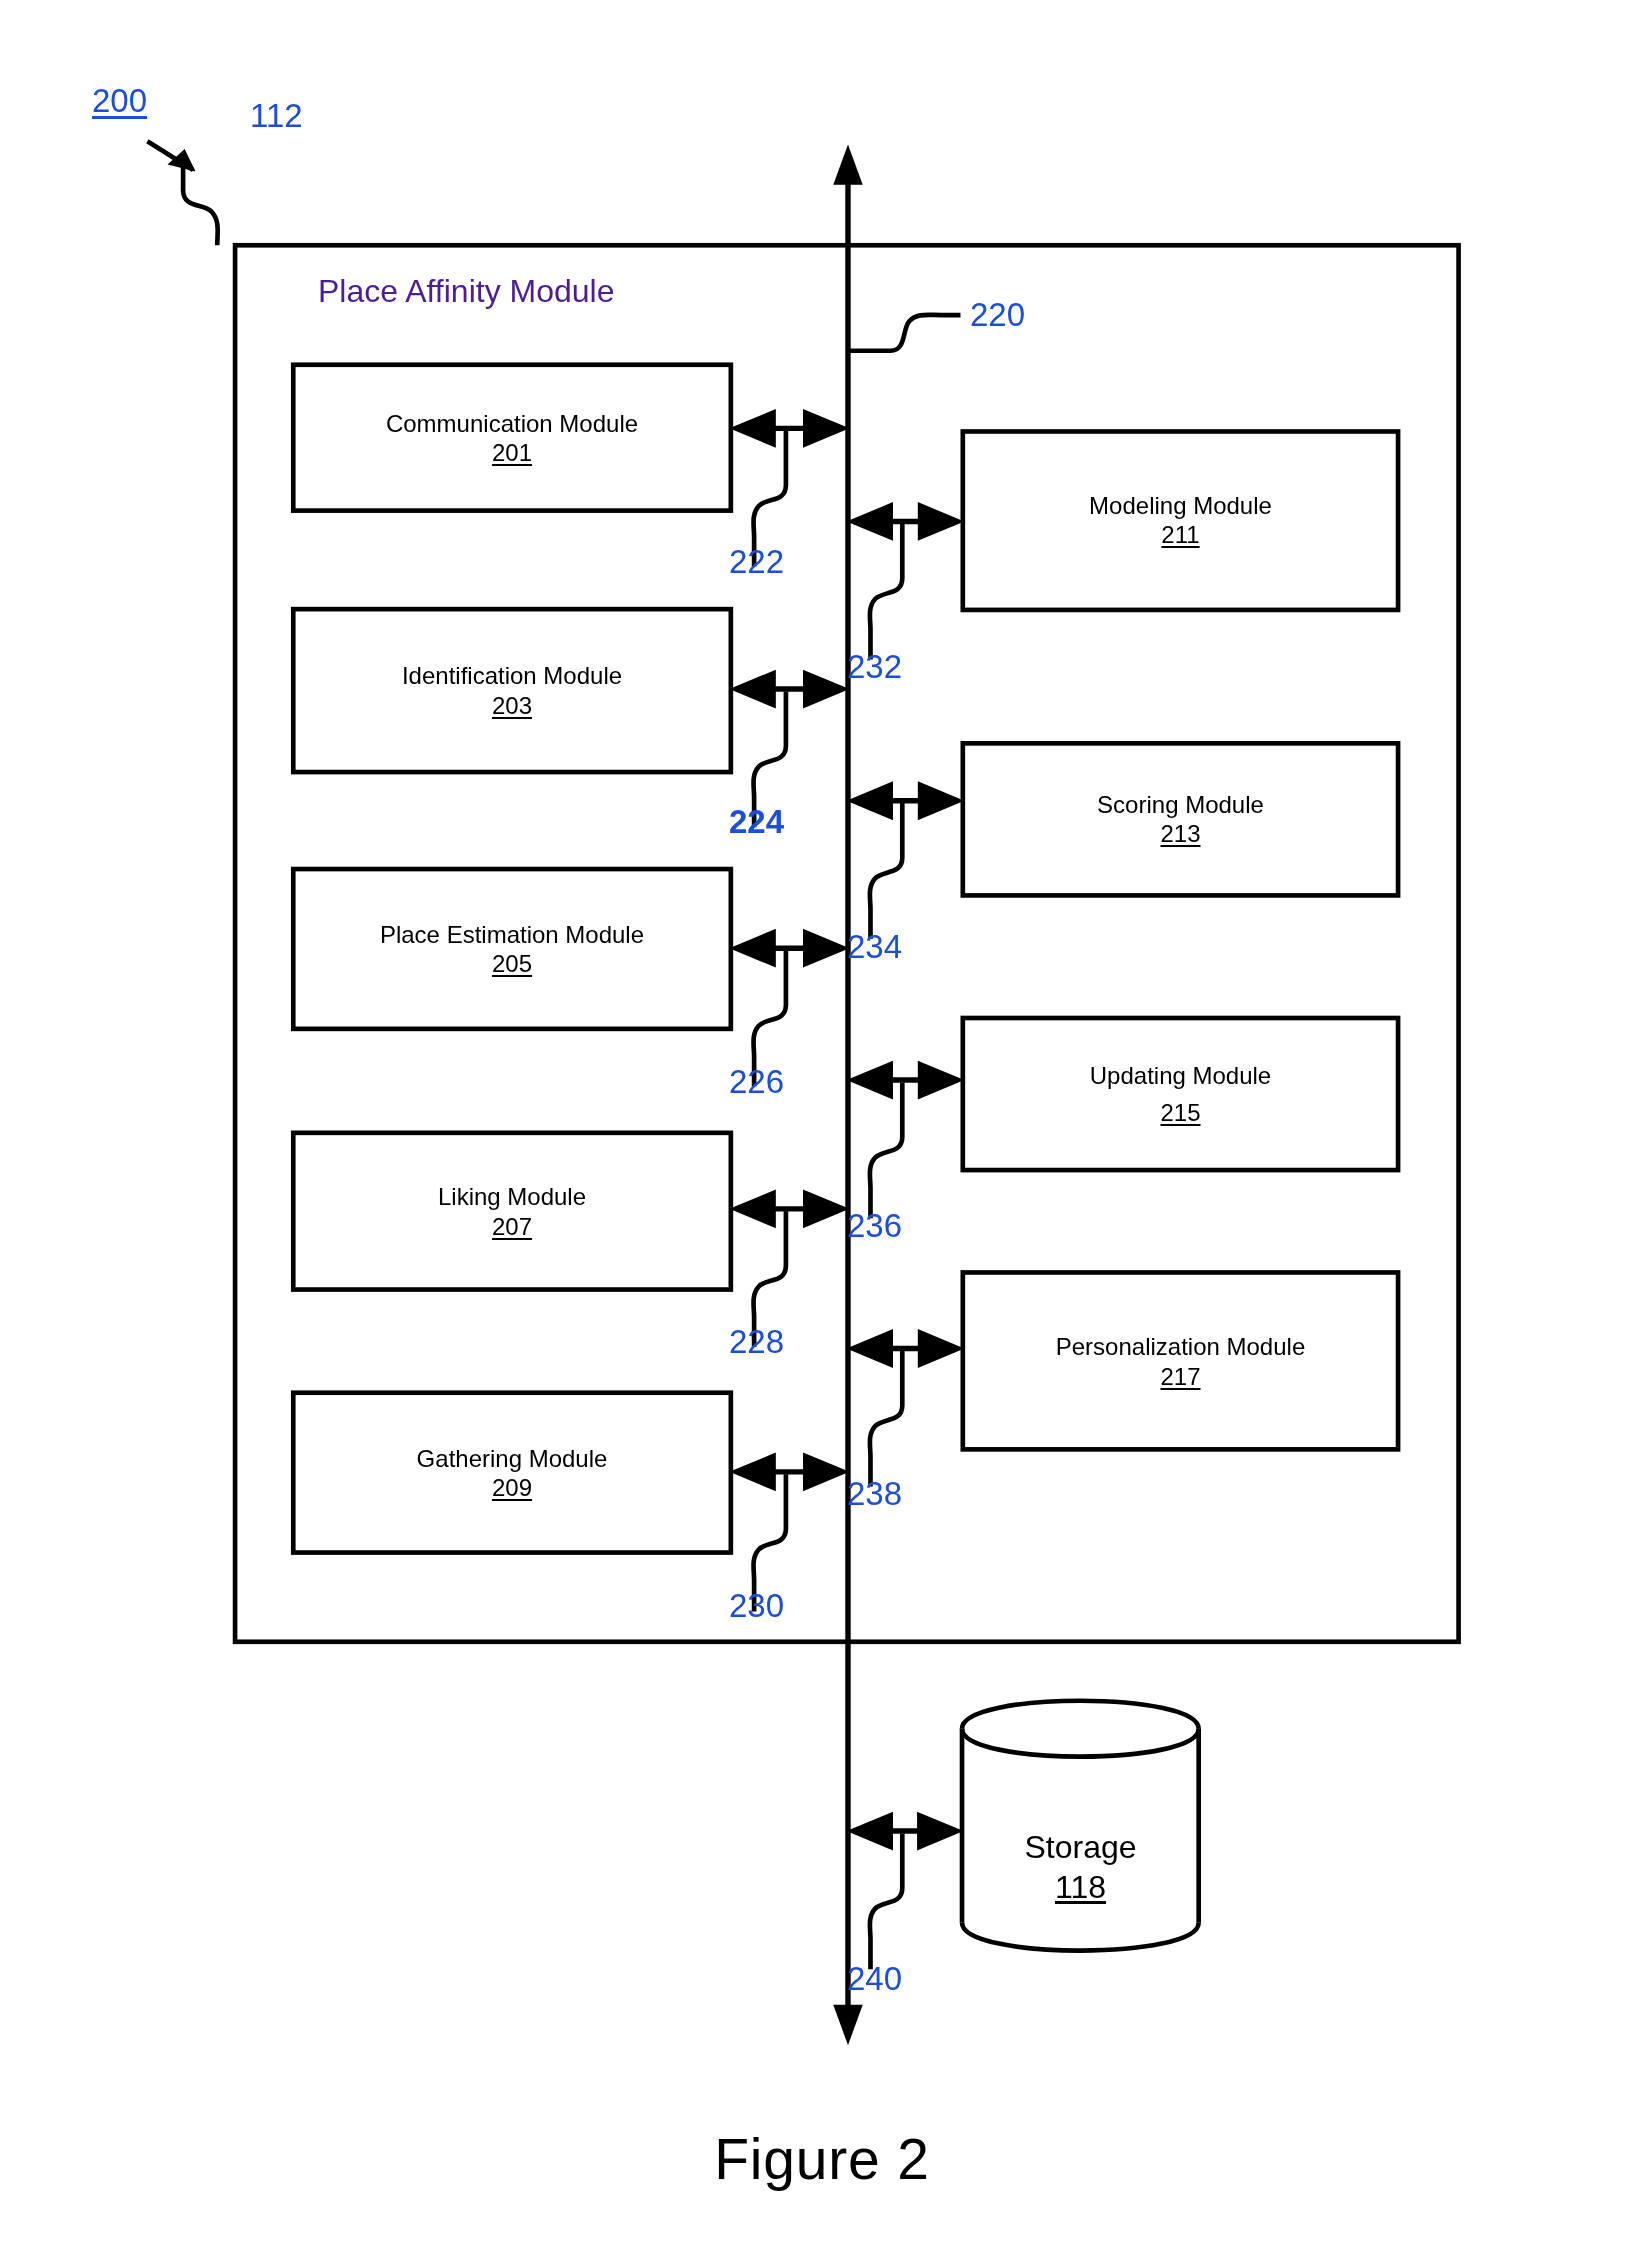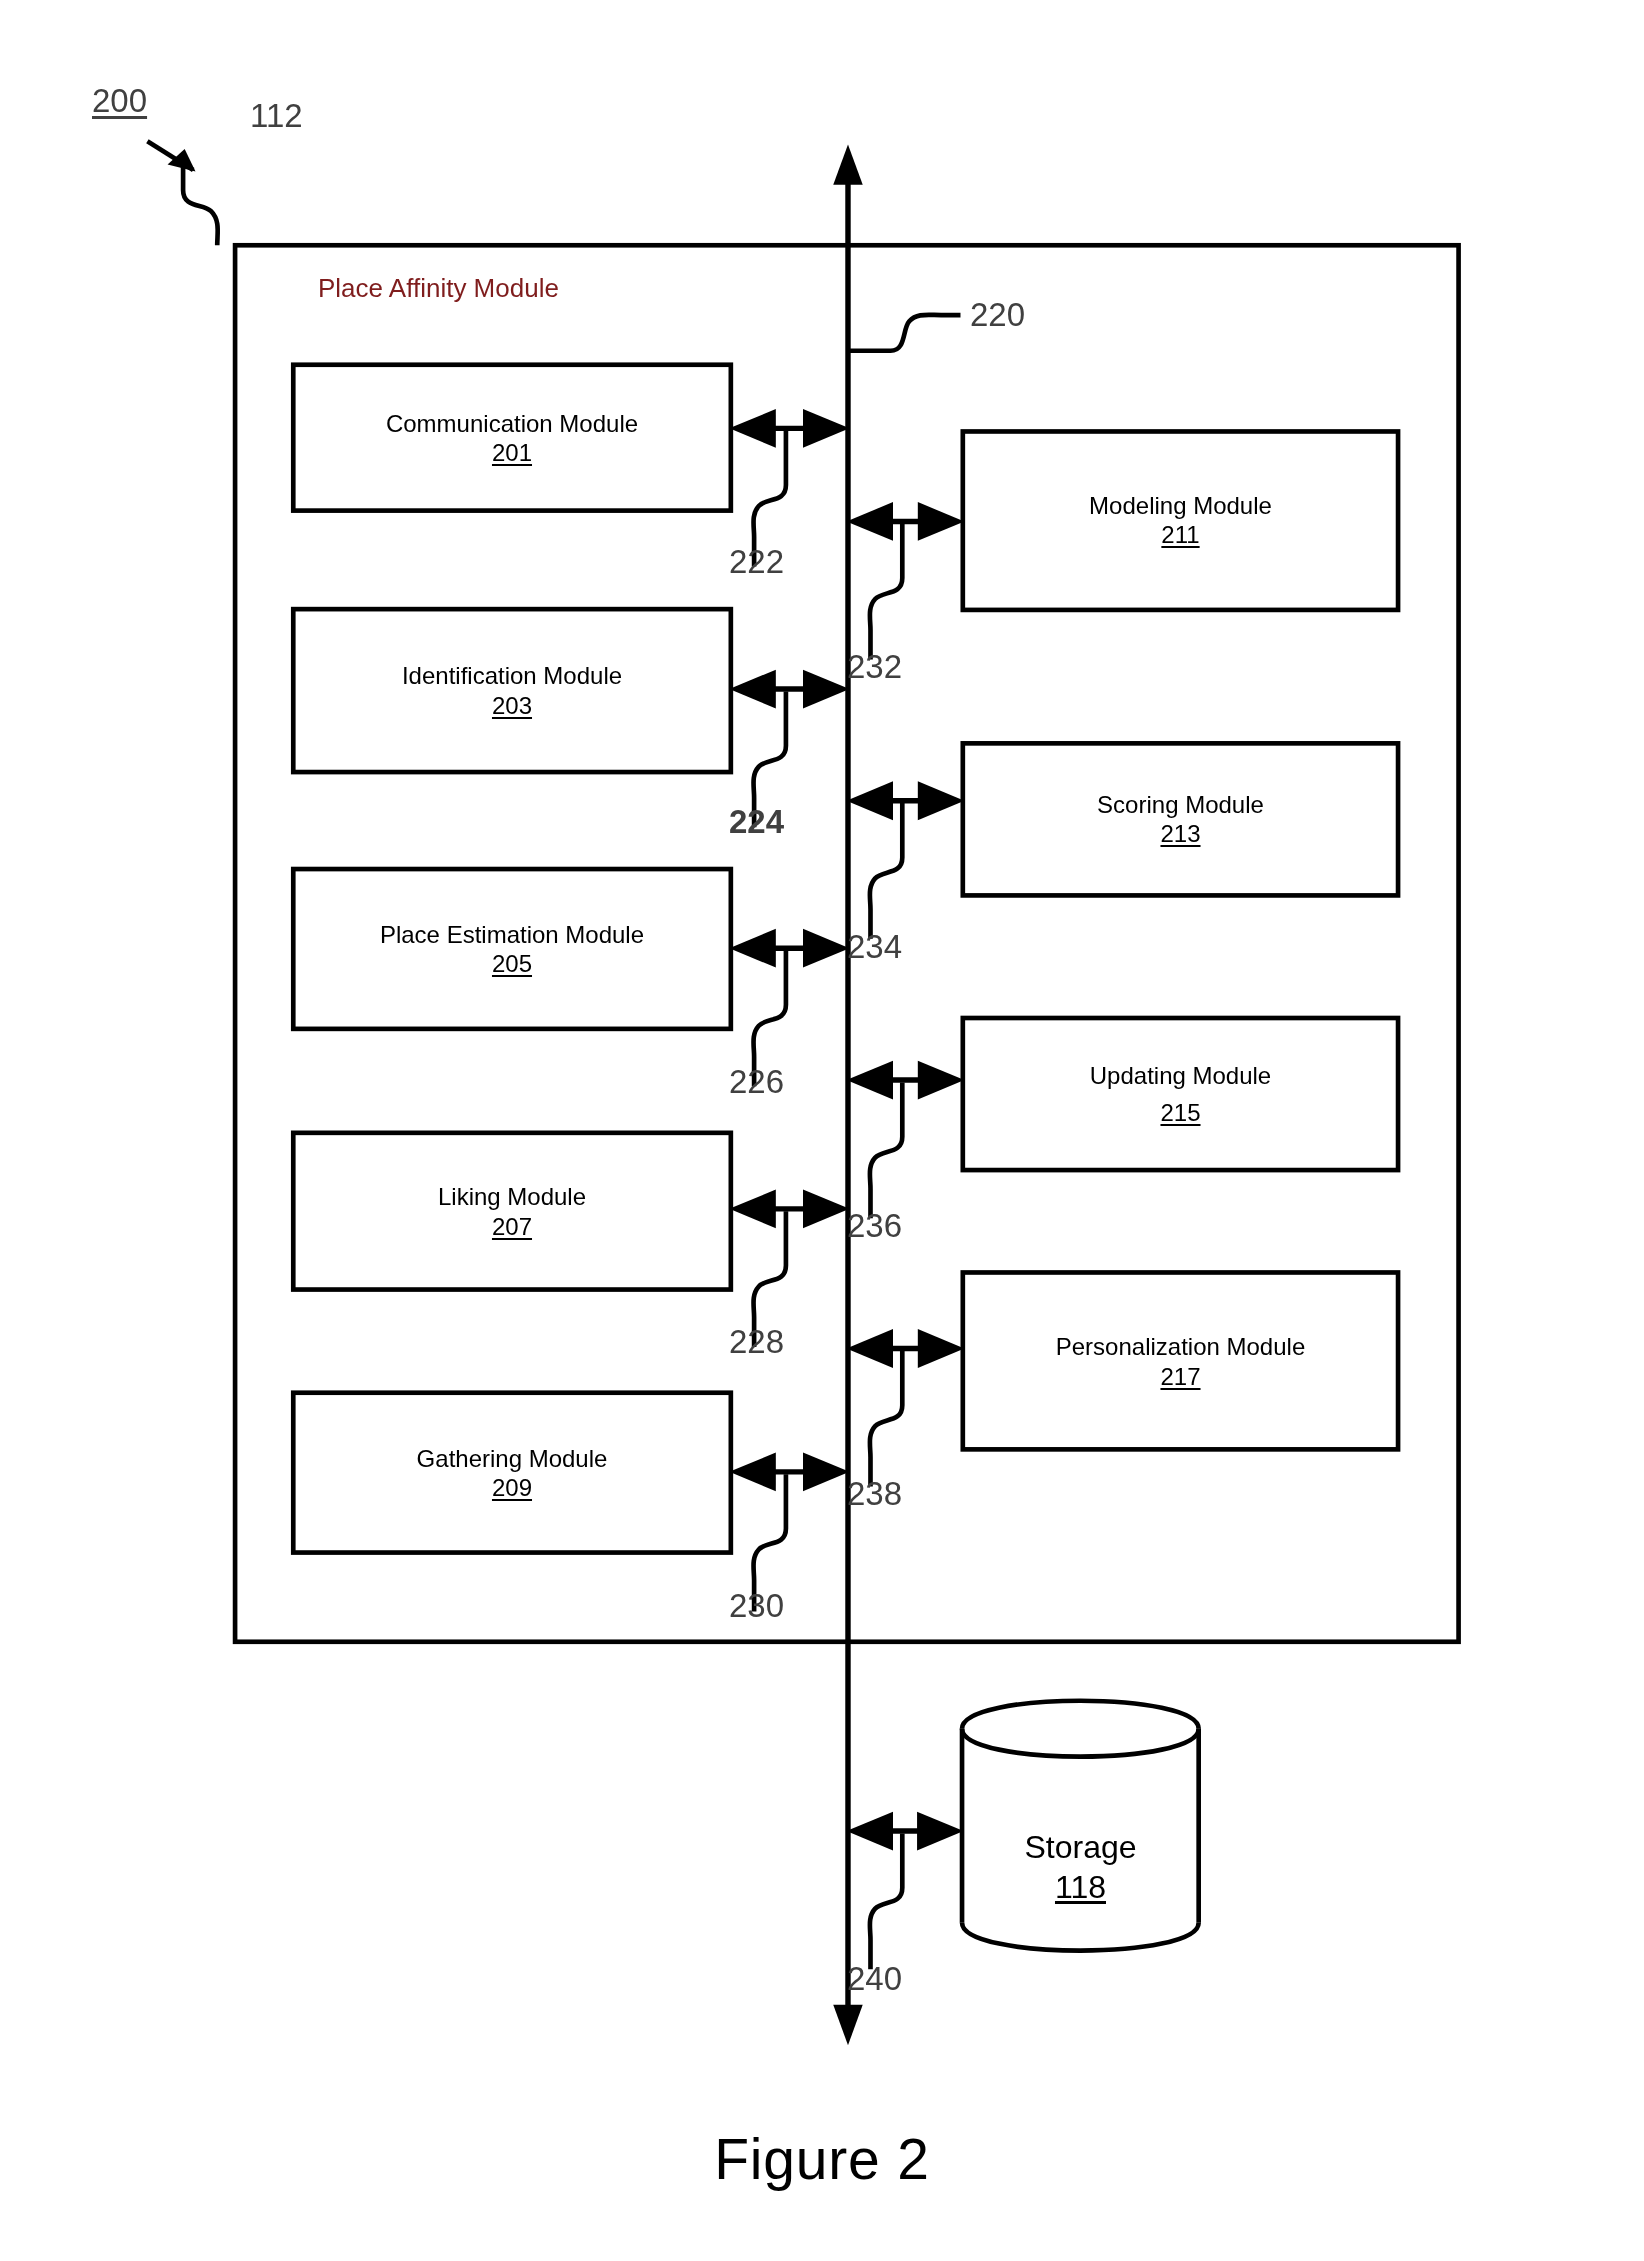--- a/index.html
+++ b/index.html
@@ -12,43 +12,43 @@
     overflow:hidden;
   }
   #stage{position:absolute;left:0;top:0;width:1644px;height:2261px;}
   svg.layer{position:absolute;left:0;top:0;width:1644px;height:2261px;overflow:visible;}
 
   .ref{
     position:absolute;
     font-size:33px;
     line-height:1;
     white-space:nowrap;
-    color:#404040;
+    color:#1d4ed8;
   }
   .ref.ul{text-decoration:underline;text-underline-offset:3.9px;}
 
   .boxlabel{
     position:absolute;
     display:flex;
     flex-direction:column;
     align-items:center;
     justify-content:center;
     text-align:right;
     font-size:24px;
     line-height:1.22;
     color:#000;
   }
   .boxlabel .num{
     text-decoration:underline;
     text-underline-offset:3.1px;
   }
   .container-title{
     position:absolute;
-    font-size:26px;
-    color:#7f1d1d;
+    font-size:32px;
+    color:#4c1d95;
     white-space:nowrap;
   }
   .storage-label{
     position:absolute;
     display:flex;
     flex-direction:column;
     align-items:center;
     text-align:center;
     font-size:32px;
     line-height:1.25;

